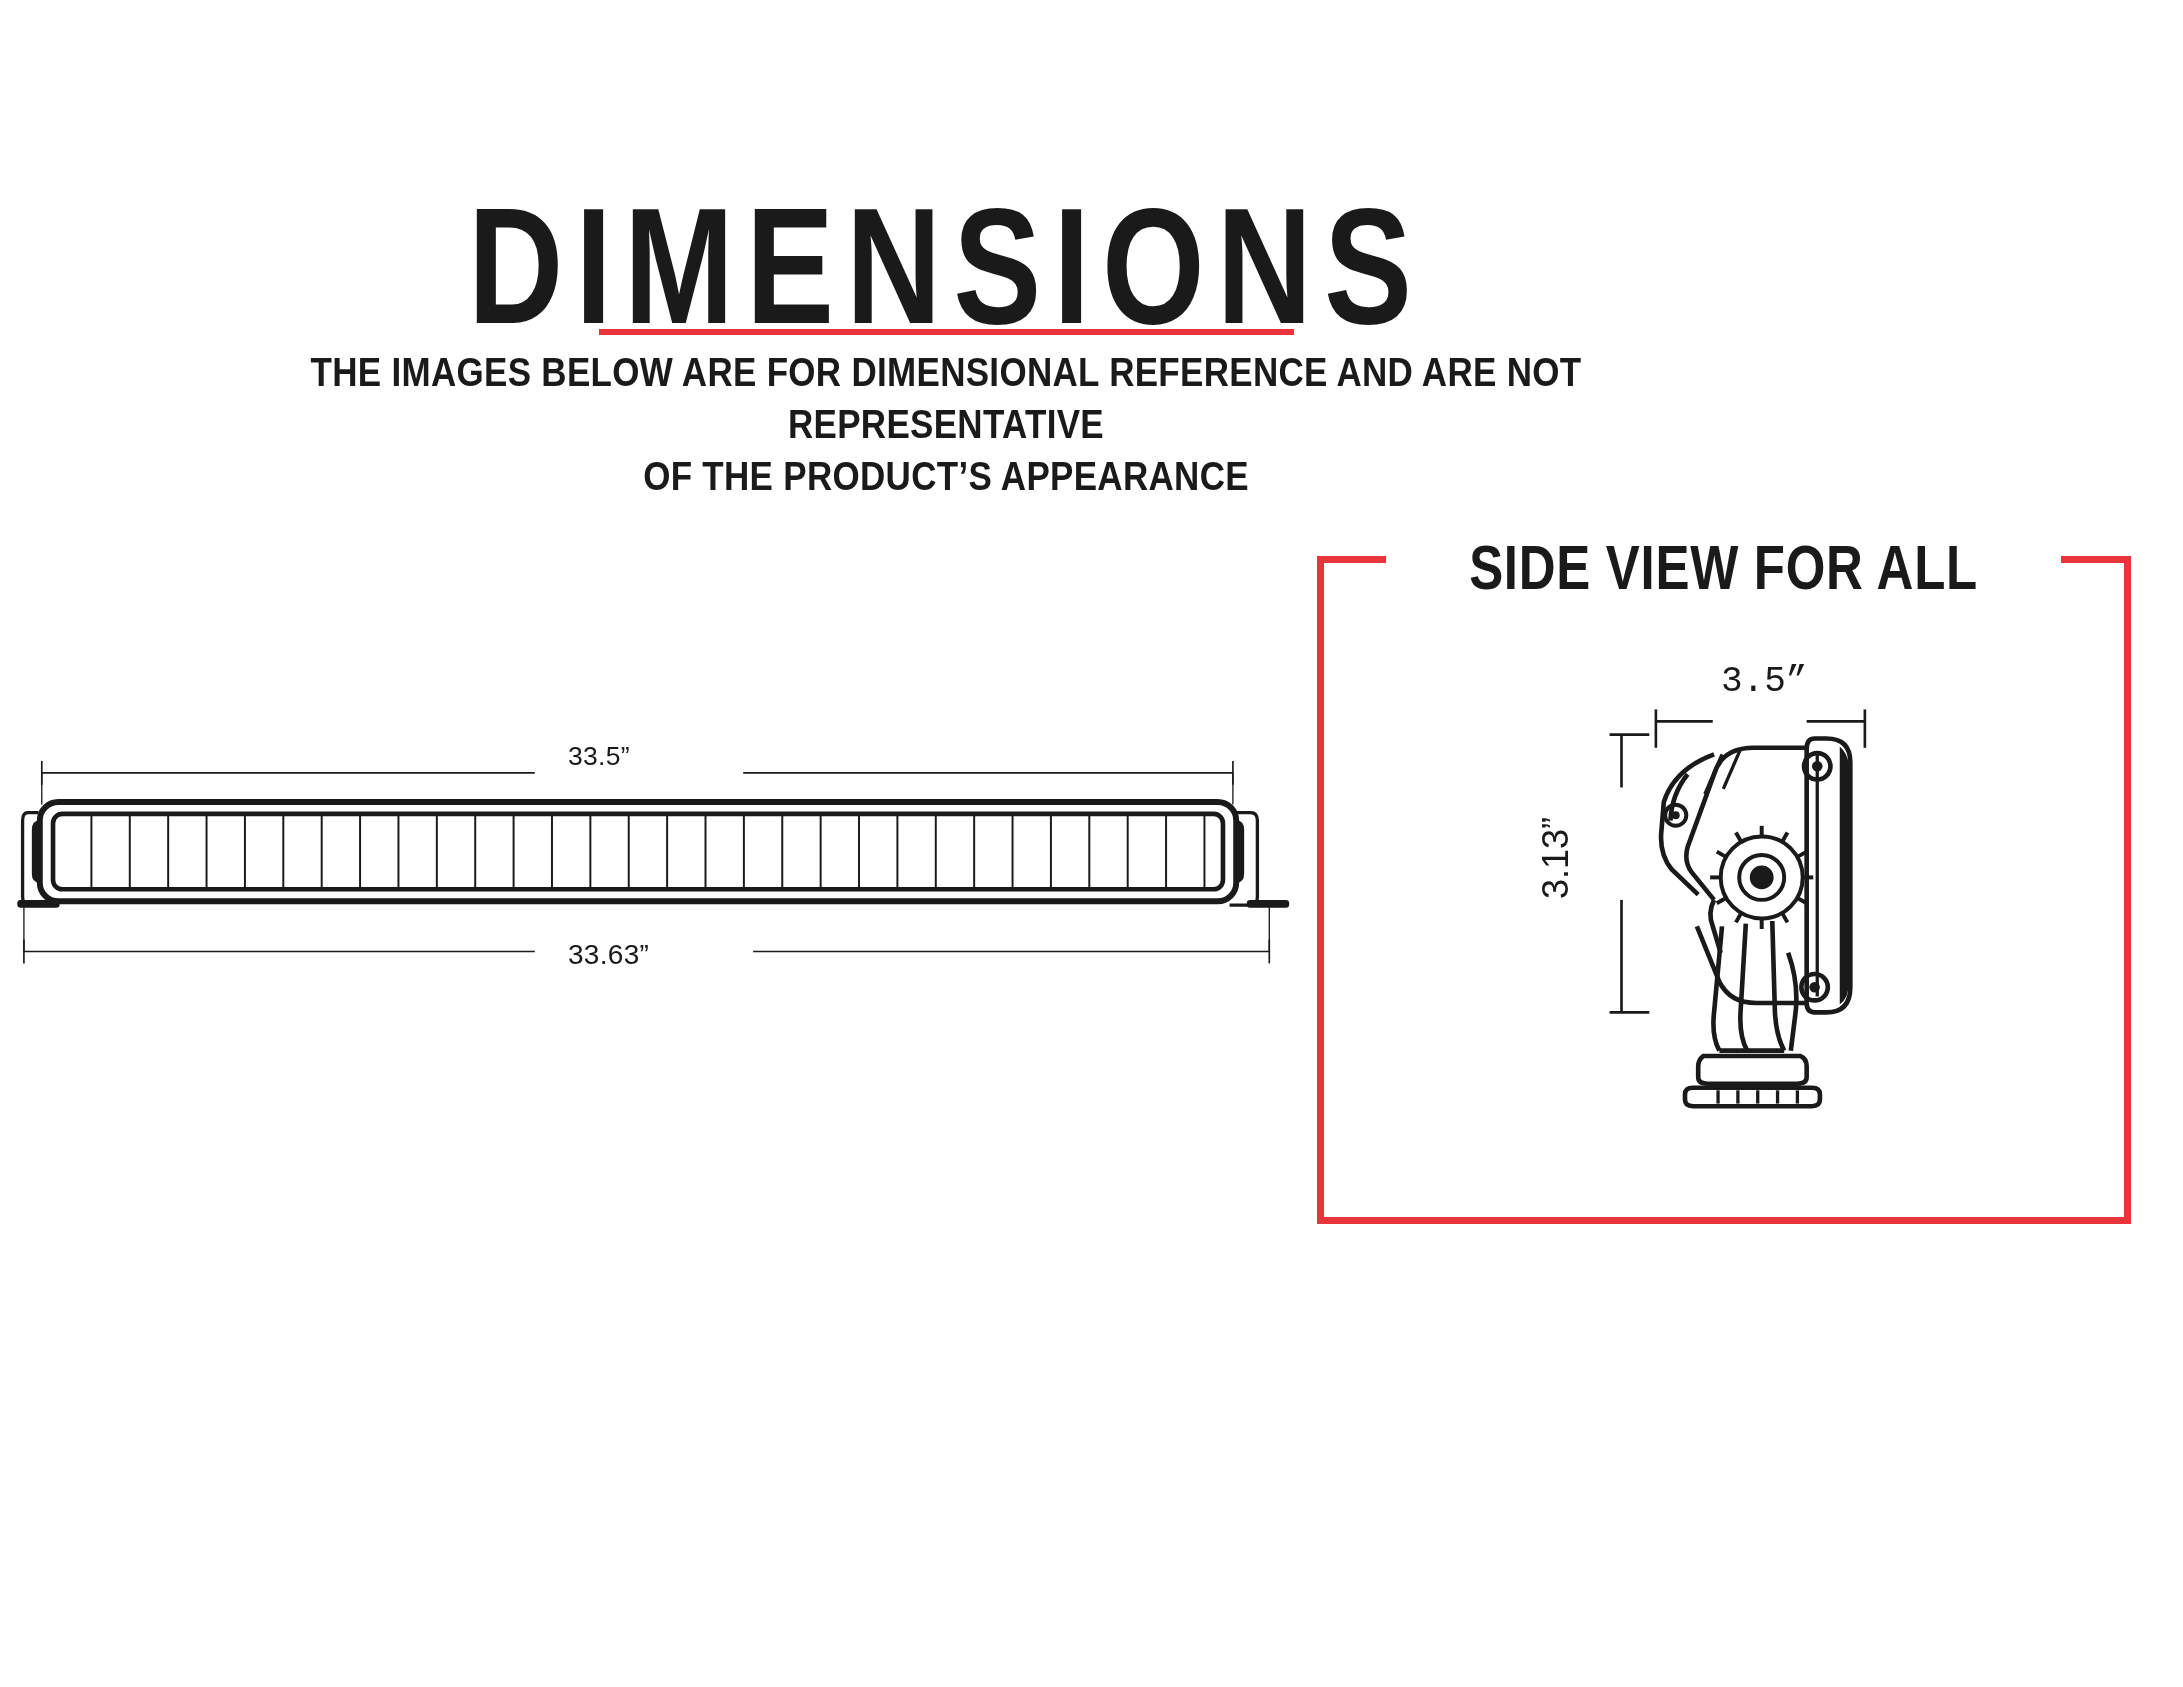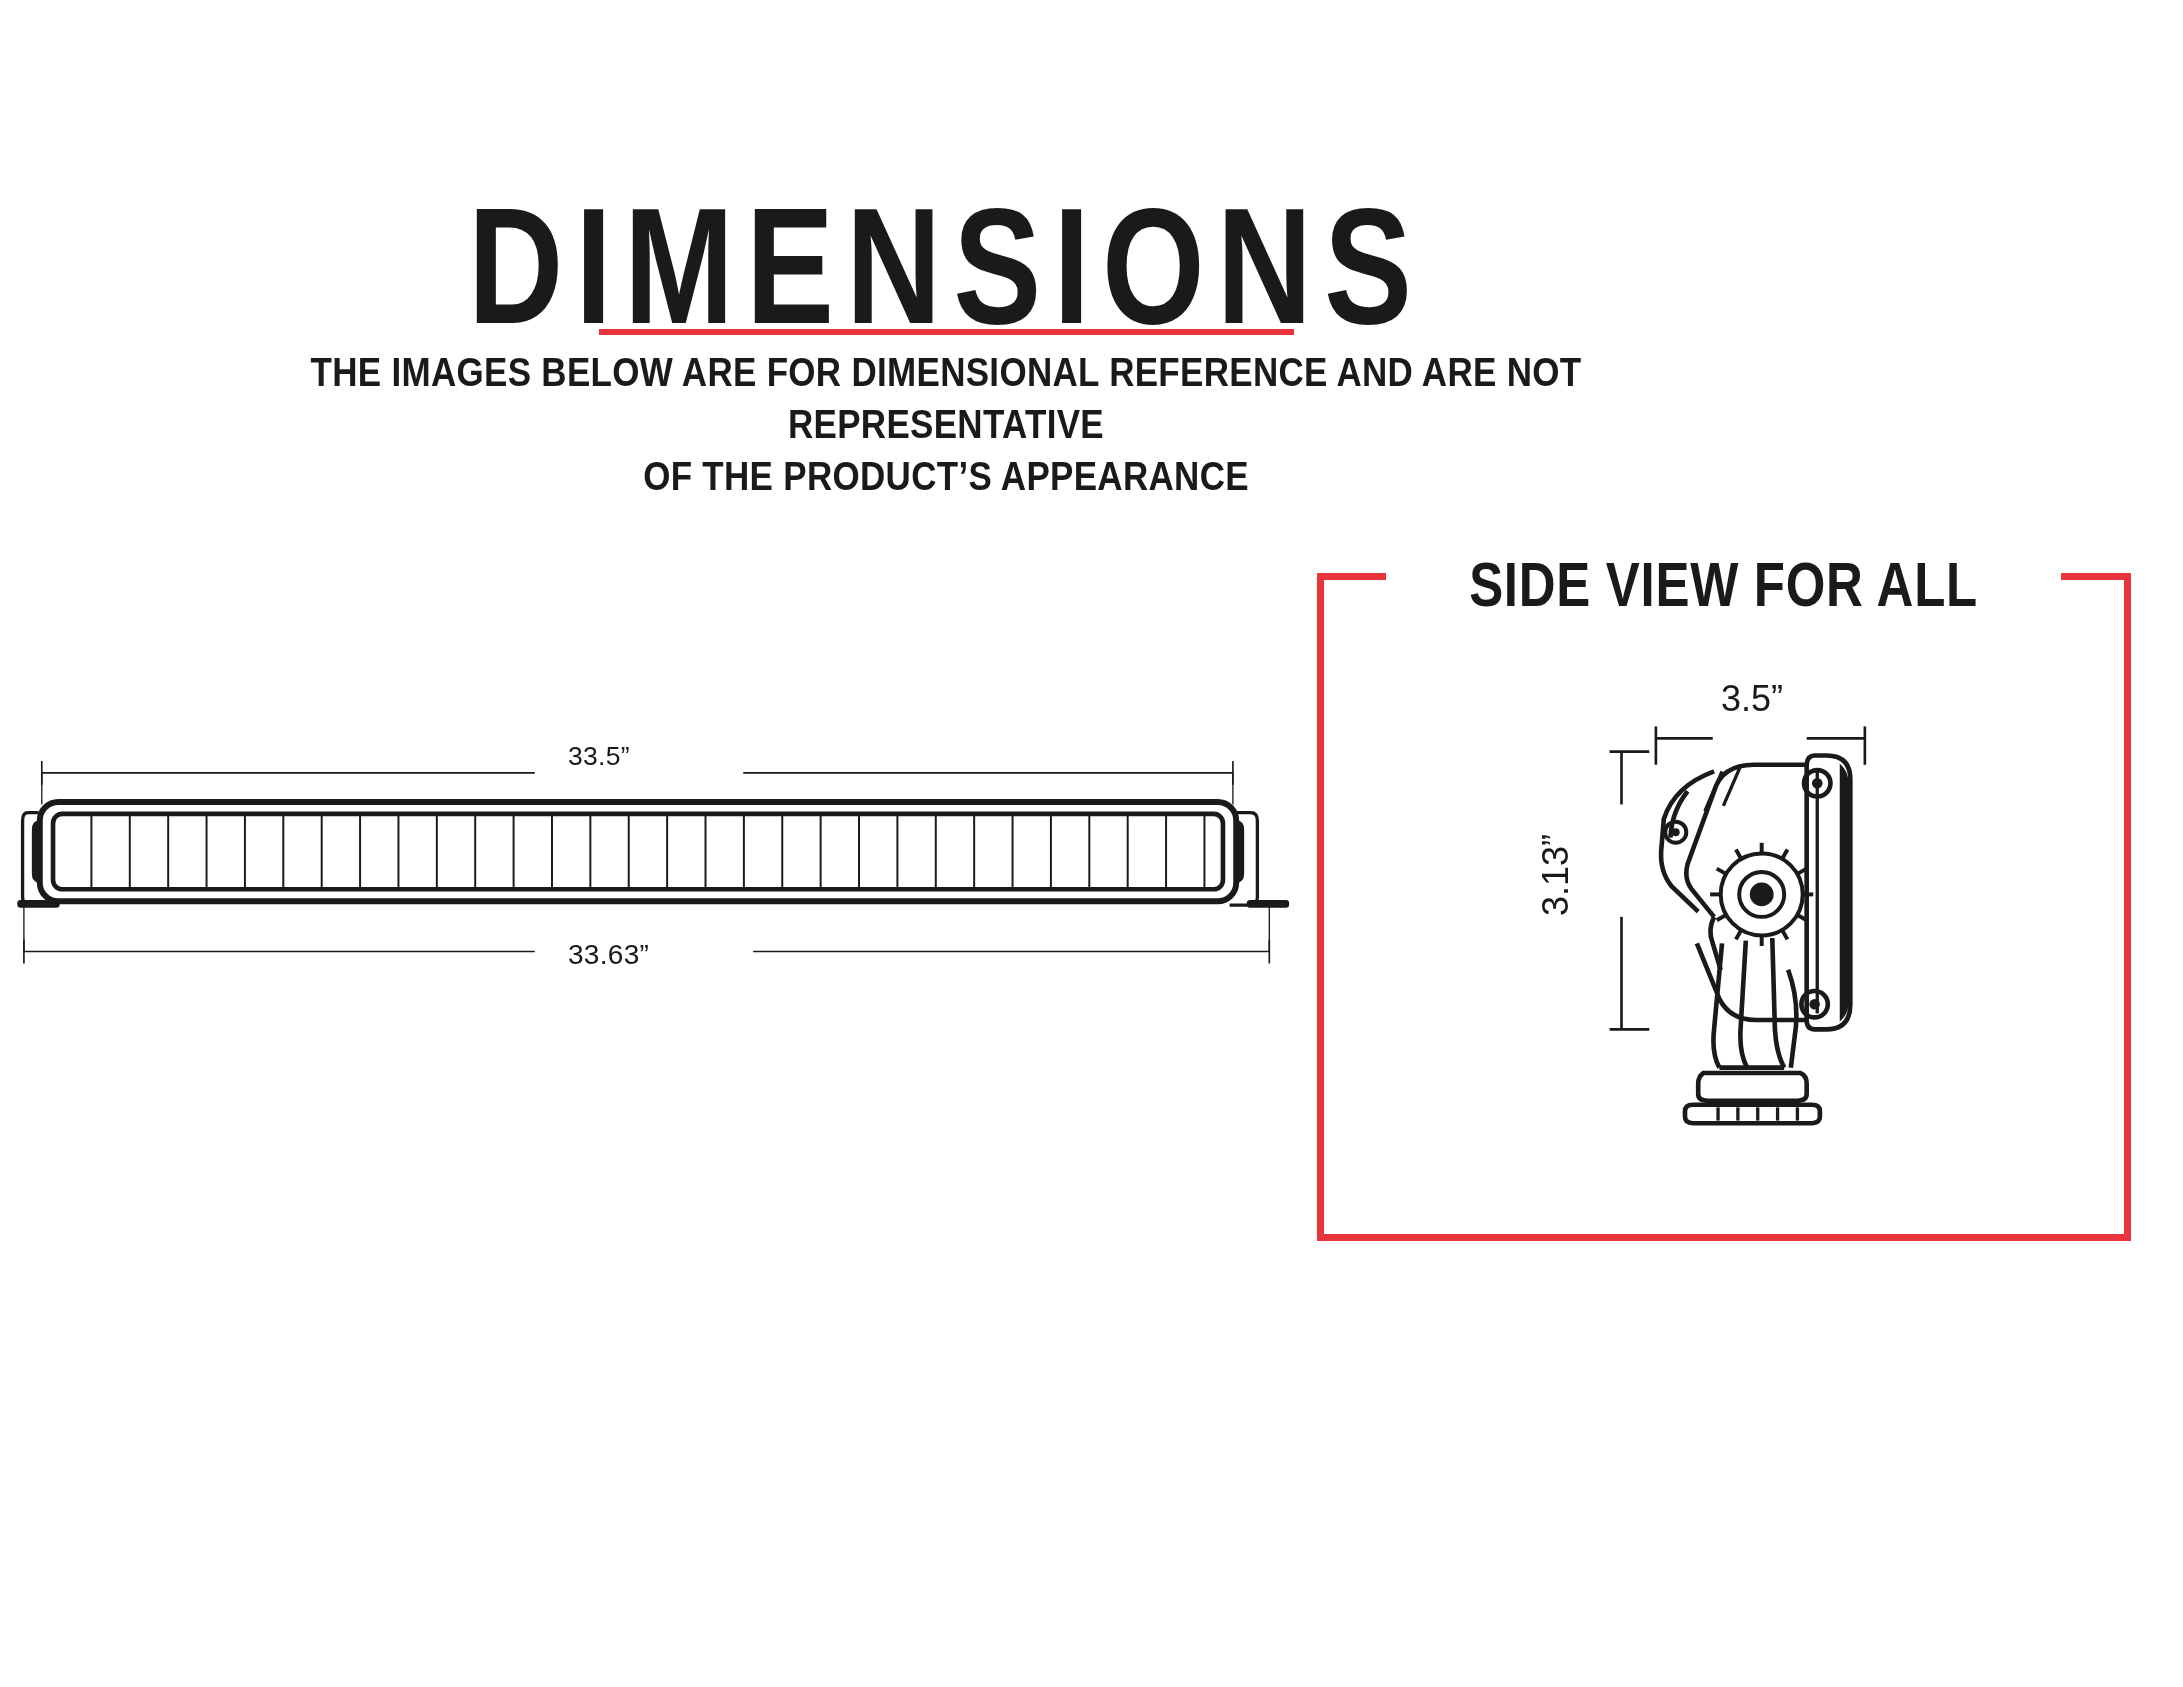--- a/index.html
+++ b/index.html
@@ -75,21 +75,21 @@
     top: 198px;
     font-size: 28px;
     color: #1a1a1a;
     letter-spacing: 0.3px;
   }
 
   
   #side-view-panel {
     position: absolute;
     left: 1317px;
-    top: 546px;
+    top: 529px;
     width: 820px;
     height: 701px;
   }
   #side-view-border {
     position: absolute;
     left: 0;
     top: 26.5px;
     width: 814px;
     height: 668px;
     border: 7.3px solid #e8343a;
@@ -110,20 +110,21 @@
     padding: 5.3px 0 6.6px 0;
     transform: scaleY(1.25);
     transform-origin: top center;
   }
   #side-width-label {
     position: absolute;
     left: 404px;
     top: 132px;
     font-size: 36px;
     color: #1a1a1a;
+    font-family: Liberation Mono, monospace;
   }
   #side-height-label {
     position: absolute;
     left: 218px;
     top: 370px;
     font-size: 36px;
     color: #1a1a1a;
     transform: rotate(-90deg);
     transform-origin: left top;
     white-space: nowrap;

